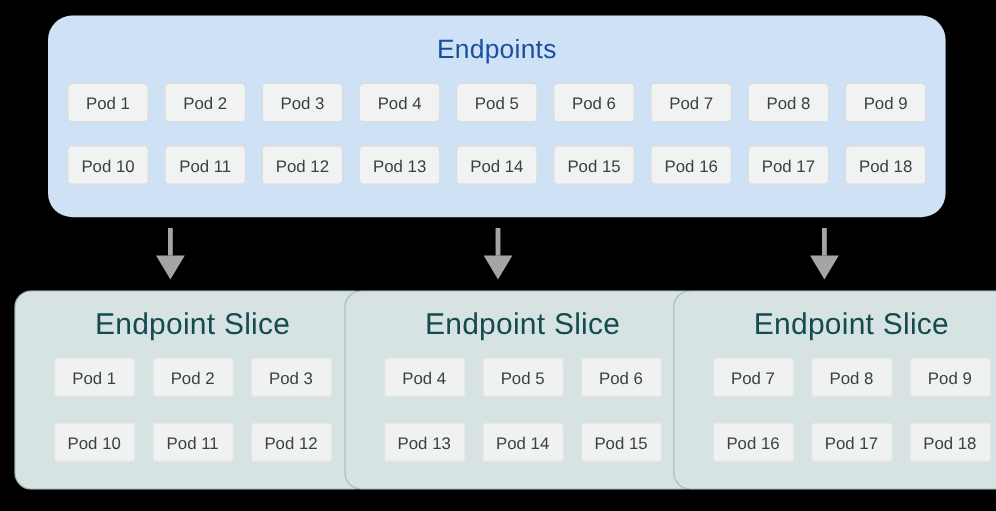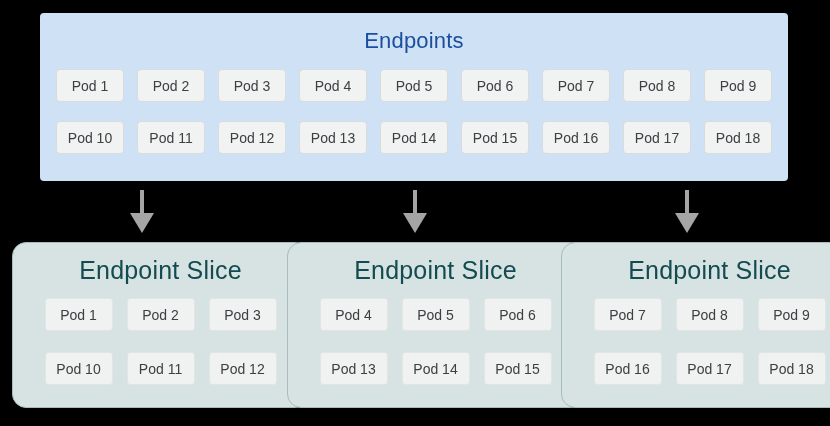--- a/index.html
+++ b/index.html
@@ -20,21 +20,21 @@
   }
 
   
   .endpoints-box {
     position: absolute;
     left: 40px;
     top: 13px;
     width: 748px;
     height: 168px;
     background: var(--endpoints-fill, #cfe1f5);
-    border-radius: 4px;
+    border-radius: 20px;
     box-sizing: border-box;
     padding-top: 14px;
   }
   .endpoints-title {
     text-align: center;
     font-size: 22px;
     line-height: 27px;
     color: var(--endpoints-title, #1a4e9e);
     letter-spacing: 0.2px;
   }

